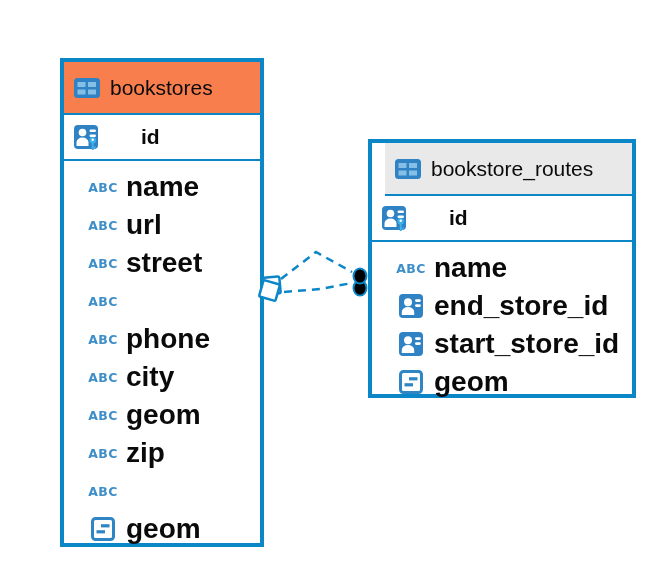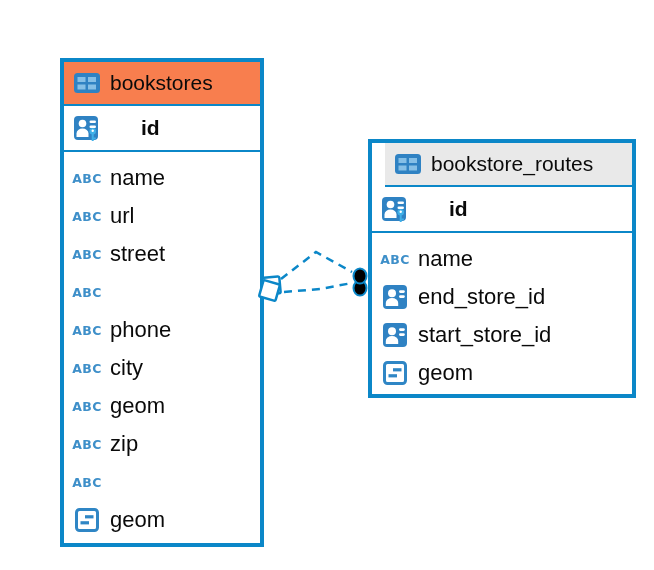--- a/index.html
+++ b/index.html
@@ -16,39 +16,39 @@
   .canvas{position:relative;width:654px;height:570px;background:#ffffff;overflow:hidden;}
 
   .ertable{
     position:absolute;background:#ffffff;border:4px solid var(--blue);
     box-sizing:border-box;display:flex;flex-direction:column;z-index:1;
   }
   .t-left{left:60px;top:58px;width:204px;height:489px;}
   .t-right{left:368px;top:139px;width:268px;height:259px;}
 
   .t-header{
-    height:44px;flex:0 0 auto;display:flex;align-items:center;gap:9px;
+    height:53px;flex:0 0 auto;display:flex;align-items:center;gap:9px;
     padding:0 9px;border-bottom:2px solid var(--blue);box-sizing:border-box;
   }
   .t-title{font-size:21px;color:#0a0a0a;white-space:nowrap;}
 
   .t-pk{
     flex:0 0 auto;border-bottom:2px solid var(--blue);
     padding:3px 9px;box-sizing:border-box;height:46px;
     display:flex;flex-direction:column;justify-content:center;
   }
-  .t-cols{flex:1;padding:7px 9px 2px;box-sizing:border-box;}
+  .t-cols{flex:1;padding:7px 25px 2px;box-sizing:border-box;}
 
   .row{display:flex;align-items:center;gap:9px;height:38px;}
   .t-pk .row{height:38px;gap:40px;}
   .icon-box{
     width:28px;height:28px;flex:0 0 auto;display:flex;
     align-items:center;justify-content:center;
   }
-  .label{font-size:22px;color:#0a0a0a;white-space:nowrap;}
+  .label{font-size:28px;color:#0a0a0a;white-space:nowrap;font-weight:bold;}
   .pk-row .label{font-weight:700;font-size:21px;}
   .abc{
     color:var(--abc-blue);font-weight:800;font-size:12.5px;
     letter-spacing:0.4px;font-family:"DejaVu Sans",sans-serif;
     transform:scaleY(0.92);
   }
 
   .edges{position:absolute;left:0;top:0;width:654px;height:570px;z-index:3;pointer-events:none;}
   .edges *{pointer-events:auto;}
 </style>

